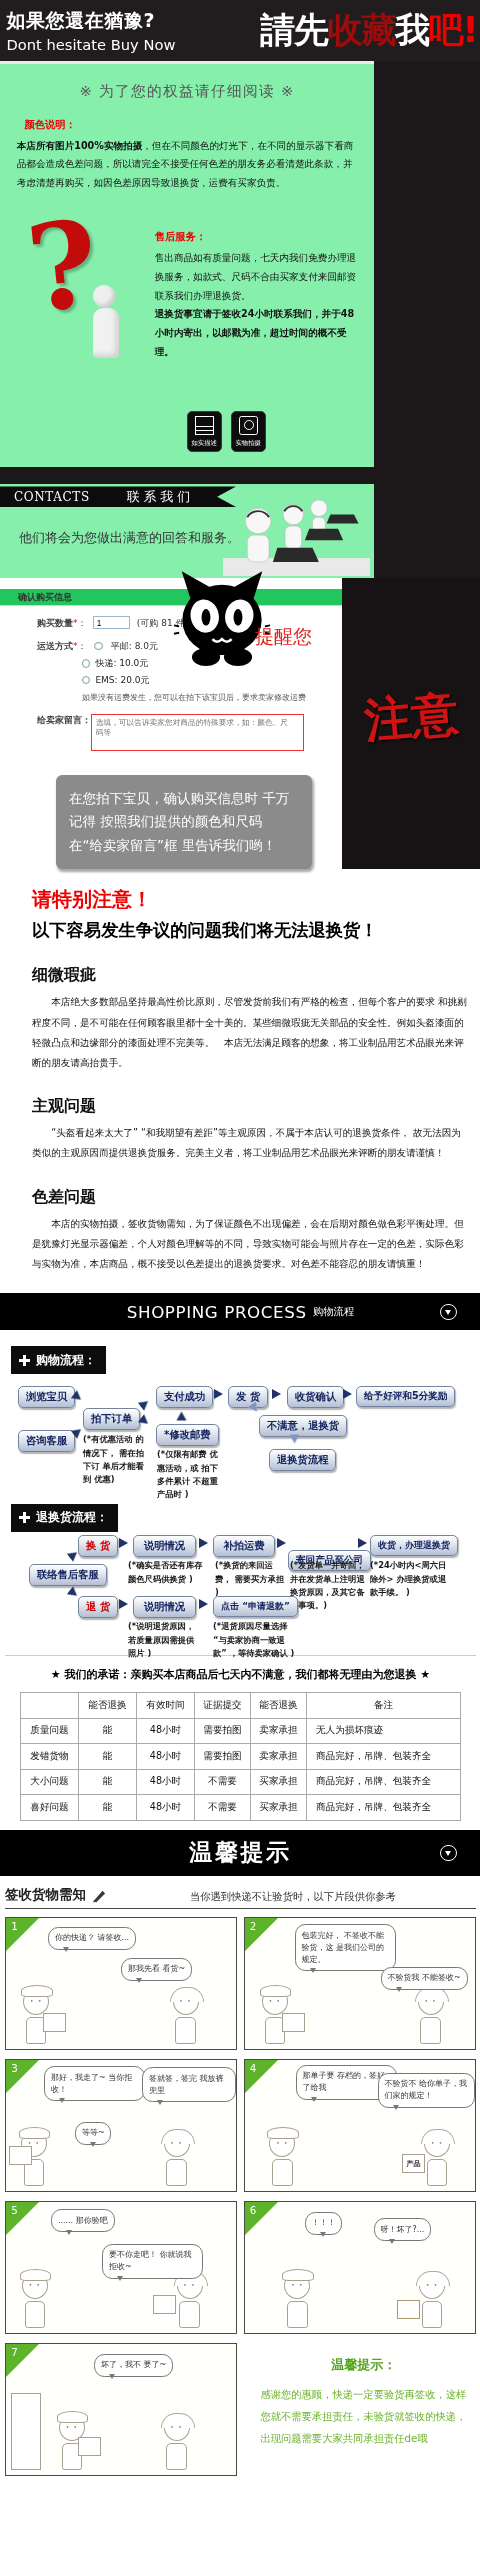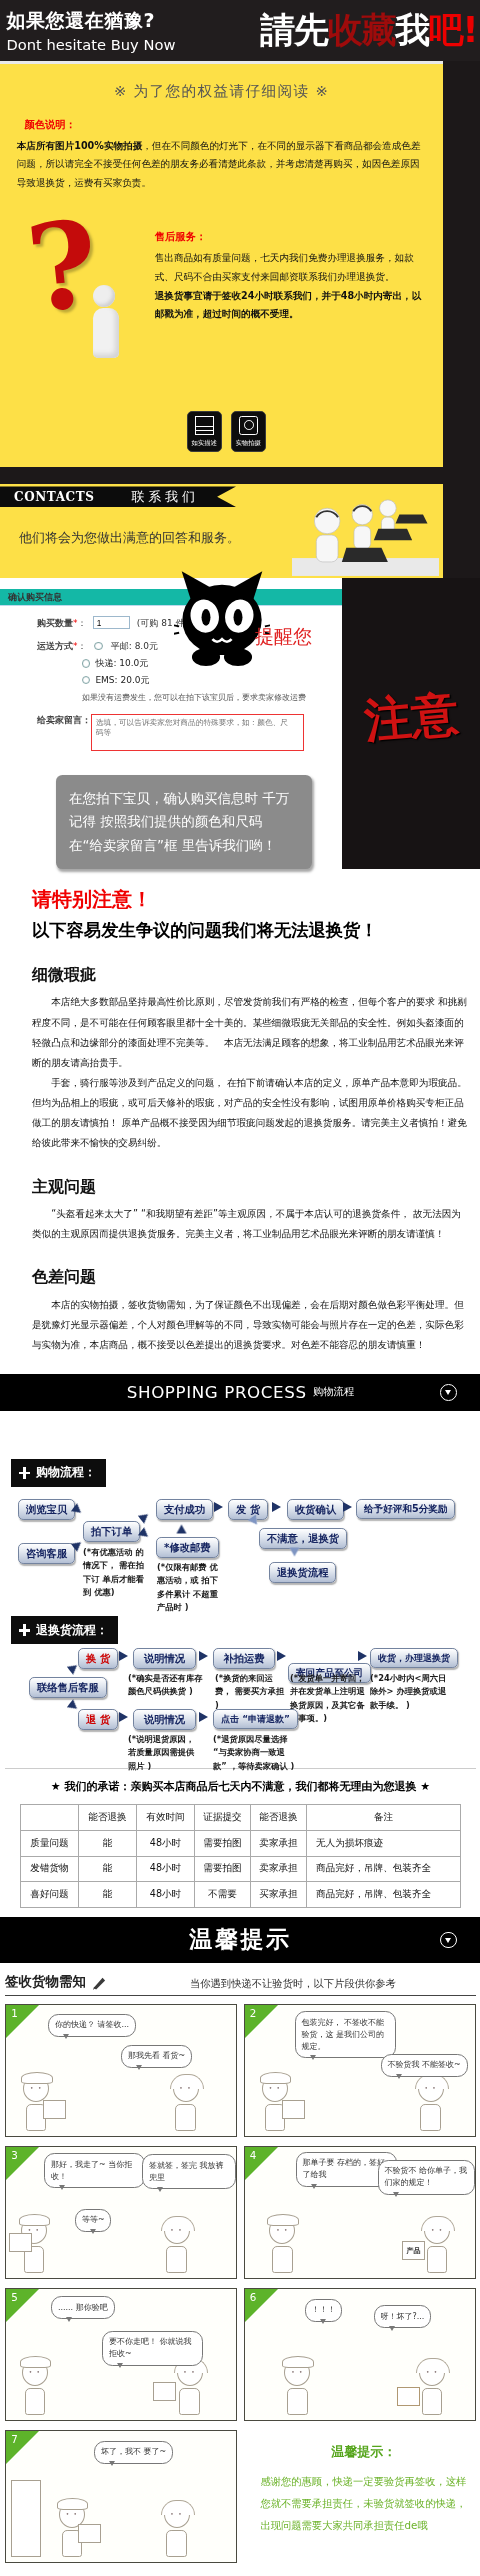--- a/index.html
+++ b/index.html
@@ -9,21 +9,21 @@
   
   .top-banner { height:61px; background:#211d1e; display:flex; align-items:center; overflow:hidden; }
   .tb-left { padding-left:6.4px; width:179px; }
   .tb-title { color:#fff; font-weight:bold; font-size:19px; letter-spacing:0.6px; white-space:nowrap; }
   .tb-sub { color:#fff; font-size:14.7px; margin-top:1.3px; white-space:nowrap; }
   .tb-cta { flex:1; text-align:right; padding-right:3.8px; font-weight:bold; font-size:35px; white-space:nowrap; letter-spacing:-1.3px; }
   .tb-cta .w { color:#ffffff; } .tb-cta .dr { color:#9e0b0b; } .tb-cta .r { color:#ec0000; }
 
   
   .dark-wrap { background:#1c1819; }
-  .card { width:443px; background:#fde047; }
+  .card { width:374px; background:#86efac; }
   .card1 { padding:18px 16.7px 13px 16.7px; border-top:3.8px solid #e9e9e9; }
   .notice-title { text-align:center; color:#555; font-size:14.7px; letter-spacing:1.3px; }
   .sec-head { color:#f00000; font-weight:bold; font-size:10.3px; margin:16.7px 0 5.1px 7.7px; }
   .para { font-size:9.6px; line-height:1.95; color:#111; }
   .qa-row { display:flex; margin-top:9px; }
   .q-graphic { width:138px; position:relative; height:192px; flex:none; }
   .q-mark { font-size:119px; font-weight:bold; color:#c40b0b; font-family:"DejaVu Serif","Liberation Serif",serif; position:absolute; left:11.5px; top:-6.4px; text-shadow:2.6px 3.2px 2.6px rgba(0,0,0,.25); transform:rotate(-6deg); }
   .q-man { position:absolute; left:76px; top:83px; }
   .q-man .h { width:22px; height:22px; border-radius:50%; background:#eee; box-shadow:inset -2.6px -2.6px 3.8px #cfcfcf; }
   .q-man .b { width:26px; height:50px; border-radius:10.3px 10.3px 5.1px 5.1px; background:#f1f1f1; box-shadow:inset -3.8px -3.8px 5.1px #d4d4d4; margin-top:1.3px; }
@@ -33,29 +33,29 @@
   .badge .bicon { width:19px; height:19px; border:1.3px solid #fff; margin-bottom:3.8px; position:relative; background:
      repeating-linear-gradient(0deg,transparent 0 3.2px,#fff 3.2px 3.8px); }
   .badge .bicon.cam { background:#0d0d0d; border-radius:2.6px; }
   .badge .bicon.cam:after { content:""; position:absolute; left:4.5px; top:3.2px; width:7.7px; height:7.7px; border:1.9px solid #fff; border-radius:50%; }
   .badge .blabel { color:#fff; font-size:6.4px; white-space:nowrap; }
 
   .gap-dark { height:16.7px; }
 
   .card2 { height:94px; position:relative; overflow:hidden; }
   .ribbon { position:absolute; left:0; top:2.6px; width:236px; height:20.5px; background:#0c0c0c; color:#fff; display:flex; align-items:center; clip-path:polygon(0 0,100% 0,92% 50%,100% 100%,0 100%); }
-  .ribbon .en { font-family:"DejaVu Serif","Liberation Serif",serif; font-weight:bold; font-size:12px; margin-left:14px; letter-spacing:0.6px; }
+  .ribbon .en { font-family:"DejaVu Serif","Liberation Serif",serif; font-weight:normal; font-size:12px; margin-left:14px; letter-spacing:0.6px; }
   .ribbon .cn { font-size:13px; margin-left:37px; letter-spacing:3.8px; }
   .contact-text { position:absolute; left:19px; top:40px; width:269px; font-size:13px; color:#333; line-height:2.1; }
   .cs-art { position:absolute; right:3.8px; top:5.1px; }
 
   
   .form-band { display:flex; }
   .form-area { width:342px; background:#fff; position:relative; padding-top:11.5px; min-height:242px; }
-  .form-head { height:16.7px; background:#14b8a6; border-bottom:0.6px solid #bcd9ec; color:#333; font-weight:bold; font-size:9px; line-height:16.7px; padding-left:8px; }
+  .form-head { height:16.7px; background:#22c55e; border-bottom:0.6px solid #bcd9ec; color:#333; font-weight:bold; font-size:9px; line-height:16.7px; padding-left:18px; }
   .frow { margin:10.3px 0 0 37px; font-size:9px; color:#333; }
   .flabel { font-weight:bold; color:#444; }
   .red-star { color:#e00; }
   .qty-input { width:37px; height:13px; border:0.6px solid #9db8cc; font-size:8.3px; padding-left:2.6px; margin:0 3.8px; }
   .radio-line { margin:3.8px 0 0 82px; font-size:9px; color:#222; display:flex; align-items:center; gap:5.1px; }
   .radio { width:8.3px; height:8.3px; border-radius:50%; border:0.6px solid #8aa; background:radial-gradient(#fff 40%,#cfd8df); display:inline-block; }
   .ship-note { margin:5.1px 0 0 82px; font-size:8px; color:#555; }
   .msg-row { margin:11.5px 0 0 37px; display:flex; }
   .msg-box { width:213px; height:37px; border:1.3px solid #e33; font-size:7.7px; color:#999; resize:none; padding:2.6px 9px 2.6px 3.8px; font-family:inherit; }
   .cat { position:absolute; left:174px; top:-7.7px; }
@@ -75,21 +75,21 @@
   .blk-banner { height:37px; background:#000; color:#fff; position:relative; display:flex; align-items:center; justify-content:center; }
   .blk-banner .big { font-size:16.7px; letter-spacing:0.6px; }
   .blk-banner .small { font-size:10.3px; margin-left:6.4px; }
   .circ-icon { position:absolute; right:24px; top:50%; margin-top:-8.3px; width:16.7px; height:16.7px; border:1.3px solid #fff; border-radius:50%; }
   .circ-icon:after { content:""; position:absolute; left:3.8px; top:5.1px; border:3.8px solid transparent; border-top:5.1px solid #fff; }
   .blk-banner2 { height:46px; }
   .blk-banner2 .big { font-size:23px; font-weight:bold; letter-spacing:2.6px; }
 
   
   .flow { position:relative; background:#fff; }
-  .flow1 { height:170px;margin-top:32px; }
+  .flow1 { height:170px; }
   .flow2 { height:155px; }
   .ftag { position:absolute; left:11px; top:16px; height:28px; background:#0d0d0d; color:#fff; display:flex; align-items:center; padding:0 10.3px 0 7.7px; font-size:12px; font-weight:bold; }
   .ftag:after { content:""; position:absolute; right:-22px; top:6.4px; width:28px; height:19px; background:#9a9a9a; transform:skewX(-35deg); z-index:-1; }
   .flow2 .ftag { top:3.2px; }
   .cross { width:11.5px; height:11.5px; position:relative; margin-right:5.8px; }
   .cross:before, .cross:after { content:""; position:absolute; background:#fff; }
   .cross:before { left:4.5px; top:0; width:2.6px; height:11.5px; }
   .cross:after { left:0; top:4.5px; width:11.5px; height:2.6px; }
   .fnode { position:absolute; background:linear-gradient(#ffffff,#dfe5ee 45%,#b3bfd4); border:0.6px solid #73839f; border-radius:5.1px; color:#152460; font-weight:bold; font-size:10.3px; padding:2.6px 7px; white-space:nowrap; box-shadow:1px 1.6px 1.3px rgba(0,0,0,.3); }
   .fnode.redtext { color:#cc0000; }
@@ -259,21 +259,20 @@
     </div>
   </div>
 </div>
 
 <div class="warning">
   <div class="warn-red">请特别注意！</div>
   <div class="warn-black">以下容易发生争议的问题我们将无法退换货！</div>
 
   <div class="w-sec-title">细微瑕疵</div>
   <div class="w-para">本店绝大多数部品坚持最高性价比原则，尽管发货前我们有严格的检查，但每个客户的要求 和挑剔程度不同，是不可能在任何顾客眼里都十全十美的。某些细微瑕疵无关部品的安全性。例如头盔漆面的轻微凸点和边缘部分的漆面处理不完美等。　本店无法满足顾客的想象，将工业制品用艺术品眼光来评断的朋友请高抬贵手。</div>
-  <div class="w-para">手套，骑行服等涉及到产品定义的问题， 在拍下前请确认本店的定义，原单产品本意即为瑕疵品。但均为品相上的瑕疵，或可后天修补的瑕疵，对产品的安全性没有影响，试图用原单价格购买专柜正品做工的朋友请慎拍！ 原单产品概不接受因为细节瑕疵问题发起的退换货服务。请完美主义者慎拍！避免给彼此带来不愉快的交易纠纷。</div>
 
   <div class="w-sec-title">主观问题</div>
   <div class="w-para">“头盔看起来太大了” “和我期望有差距”等主观原因，不属于本店认可的退换货条件， 故无法因为类似的主观原因而提供退换货服务。完美主义者，将工业制品用艺术品眼光来评断的朋友请谨慎！</div>
 
   <div class="w-sec-title">色差问题</div>
   <div class="w-para">本店的实物拍摄，签收货物需知，为了保证颜色不出现偏差，会在后期对颜色做色彩平衡处理。但是犹豫灯光显示器偏差，个人对颜色理解等的不同，导致实物可能会与照片存在一定的色差，实际色彩与实物为准，本店商品，概不接受以色差提出的退换货要求。对色差不能容忍的朋友请慎重！</div>
 </div>
 
 <div class="blk-banner">
   <span class="big">SHOPPING PROCESS</span>
@@ -371,20 +370,28 @@
   </tr>
   <tr>
     <td>发错货物</td>
         <td>能</td>
         <td>48小时</td>
         <td>需要拍图</td>
         <td>卖家承担</td>
         <td class="note-col">商品完好，吊牌、包装齐全</td>
   </tr>
   <tr>
+    <td>大小问题</td>
+        <td>能</td>
+        <td>48小时</td>
+        <td>不需要</td>
+        <td>买家承担</td>
+        <td class="note-col">商品完好，吊牌、包装齐全</td>
+  </tr>
+  <tr>
     <td>喜好问题</td>
         <td>能</td>
         <td>48小时</td>
         <td>不需要</td>
         <td>买家承担</td>
         <td class="note-col">商品完好，吊牌、包装齐全</td>
   </tr>
 </tbody>
   </table>
 

